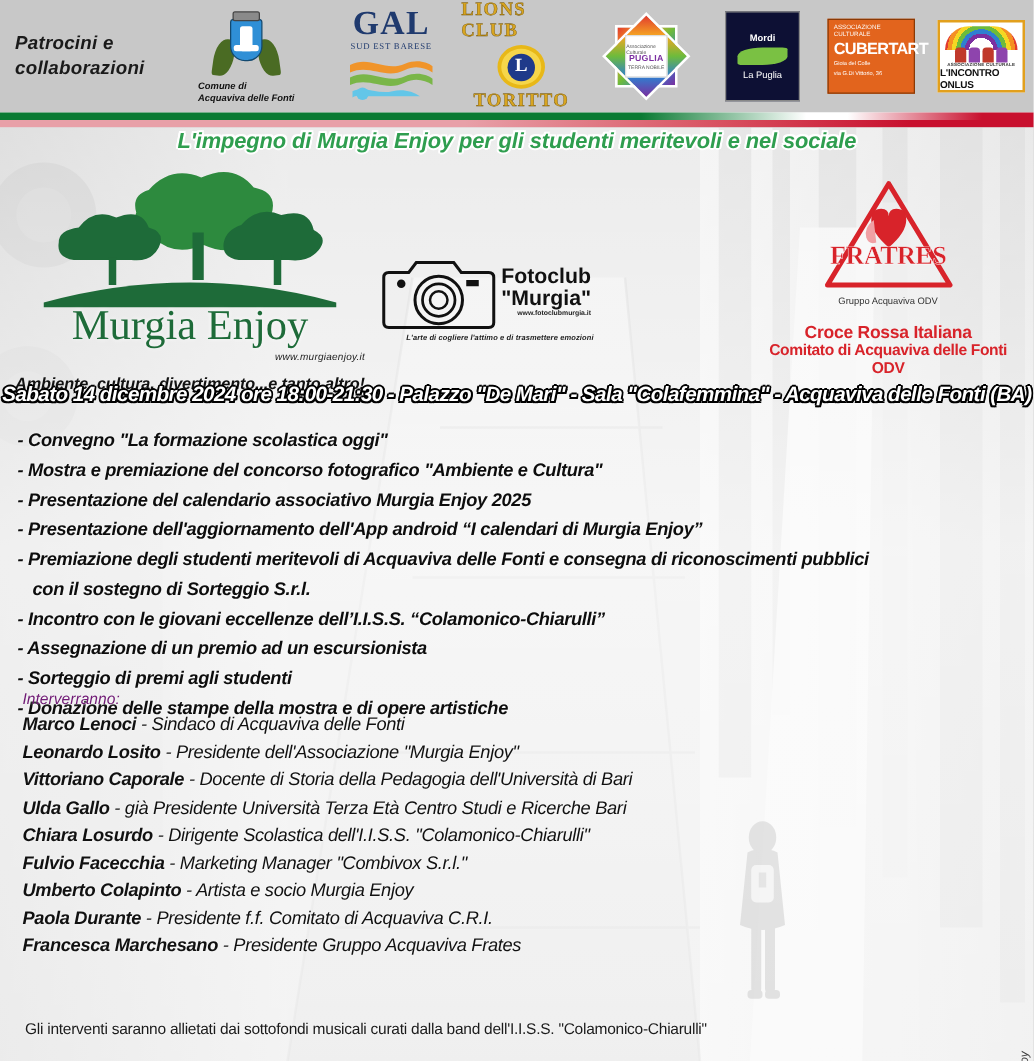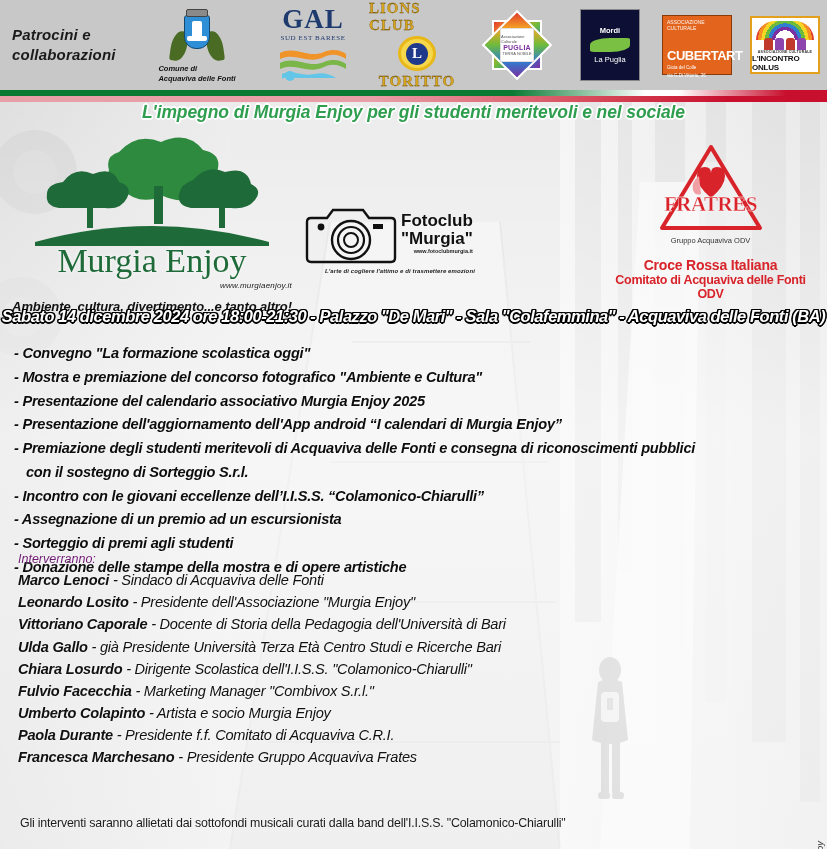--- a/index.html
+++ b/index.html
@@ -89,21 +89,21 @@
     display:flex;flex-direction:column;align-items:center;justify-content:center;}
   .mordi .t{ color:#fff;font-size:7.5px;font-weight:bold;}
   .mordi .shape{ width:40px;height:14px;background:#7ac143;margin:3px 0;
     border-radius:50% 10% 50% 10%;}
   .mordi .b{ color:#fff;font-size:7.5px;font-weight:normal;}
   
   .cubert{ width:70px;height:60px;background:#e2641d;border:1px solid #8a3a06;
     color:#fff; padding:4px; }
   .cubert .s{ font-size:5px; line-height:1.1; opacity:.95;}
   .cubert .m{ font-size:13px; font-weight:bold; letter-spacing:-.5px; line-height:1;
-     margin-top:18px;}
+     margin-top:1px;}
   .cubert .n{ font-size:4.5px; margin-top:3px;}
   
   .incontro{ width:70px;height:58px;background:#ffffff;border:2px solid #e2a01d;
     display:flex;flex-direction:column;align-items:center;justify-content:flex-start;
     overflow:hidden;}
   .rainbow{ width:58px;height:22px;border-radius:29px 29px 0 0; margin-top:3px;
     background:
       radial-gradient(circle at 50% 100%, #fff 0 28%,
       #7b2fa0 28% 38%, #2f7fd0 38% 48%, #6dbb3c 48% 58%,
       #f5d623 58% 68%, #f58f23 68% 78%, #e23b2e 78% 100%);

